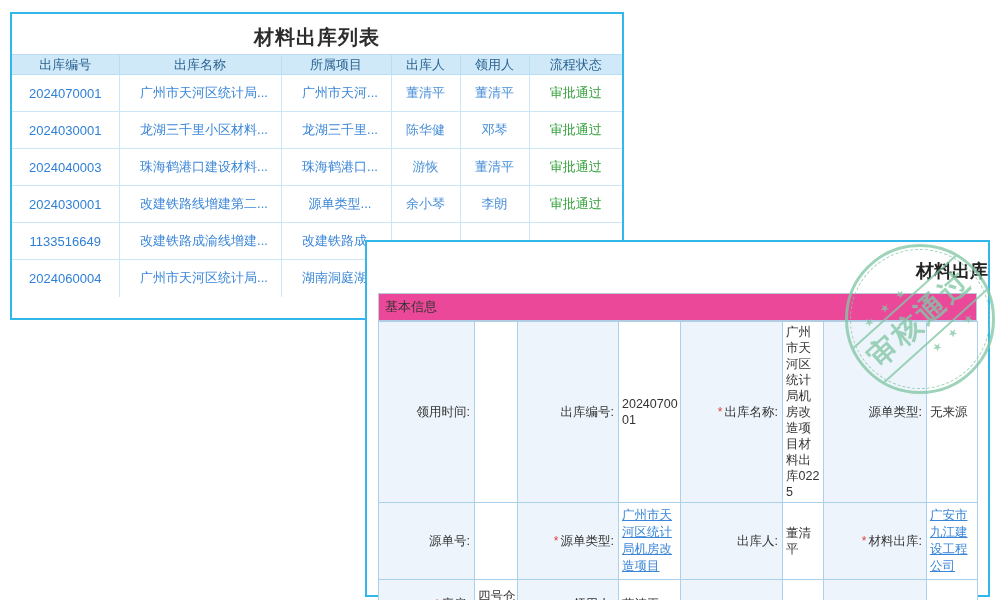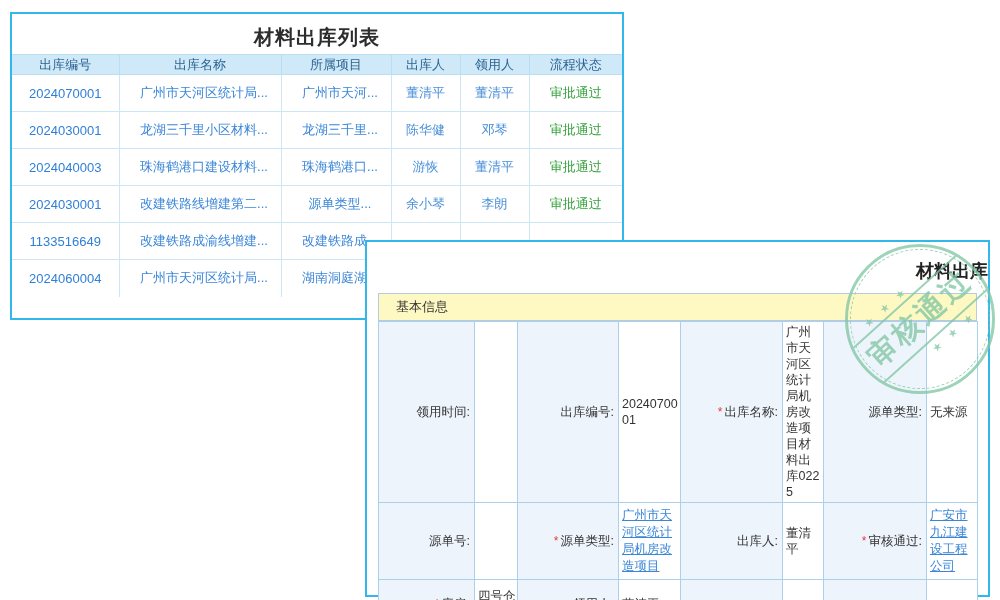--- a/index.html
+++ b/index.html
@@ -18,21 +18,21 @@
   table.list td:last-child { border-right:none; }
   table.list tr:last-child td { border-bottom:none; }
   td.c-id { color:#2e7fd6; }
   td.c-name, td.c-proj { color:#3a86d8;padding-left:8px; }
   td.c-person { color:#4a90d9; }
   td.c-status { color:#35a13c;margin-top:20px; }
 
   
   #detail-panel { left:365px; top:240px; width:625px; height:357px; }
   .detail-title { margin-top:14px; height:30px; line-height:30px; text-align:right; font-size:18px; font-weight:bold; color:#222; }
-  .section-bar { margin:7px 11px 0 11px; height:28px; line-height:26px; background:#fef9c3; border:1px solid #b9cadf; font-size:13px; color:#333; padding-left:17px; }
+  .section-bar { margin:7px 11px 0 11px; height:28px; line-height:26px; background:#ec4899; border:1px solid #b9cadf; font-size:13px; color:#333; padding-left:6px; }
   table.form { margin:0 11px; width:599px; border-collapse:collapse; table-layout:fixed; }
   table.form td { border:1px solid #abd0ec; font-size:12.5px; color:#333; vertical-align:middle; line-height:16px;margin-top:28px; }
   td.lbl { background:#edf4fb; text-align:right; padding:2px 4px 2px 2px; }
   td.val { background:#fff; text-align:left; padding:2px 1px 2px 3px; word-break:break-all; }
   .req { color:#e23c3c; margin-right:2px; font-size:12px; }
   a.flink { color:#3a86d8; text-decoration:underline; word-break:break-all;font-family:Liberation Mono, monospace; }
 
   
   .stamp { position:absolute; left:478px; top:2px; width:150px; height:150px; opacity:0.78; z-index:5; pointer-events:none; }
   .stamp-outer { position:absolute; inset:0; border-radius:50%; border:3px solid #82c7a5; }
@@ -146,21 +146,21 @@
         <td class="lbl">源单类型:</td>
         <td class="val">无来源</td>
       </tr>
       <tr style="height:77px">
         <td class="lbl">源单号:</td>
         <td class="val"></td>
         <td class="lbl"><span class="req">*</span><span>源单类型:</span></td>
         <td class="val"><a class="flink" href="#">广州市天河区统计局机房改造项目</a></td>
         <td class="lbl">出库人:</td>
         <td class="val">董清平</td>
-        <td class="lbl"><span class="req">*</span><span>审核通过:</span></td>
+        <td class="lbl"><span class="req">*</span><span>材料出库:</span></td>
         <td class="val"><a class="flink" href="#">广安市九江建设工程公司</a></td>
       </tr>
       <tr style="height:49px">
         <td class="lbl"><span class="req">*</span><span>库房:</span></td>
         <td class="val">四号仓库</td>
         <td class="lbl">领用人:</td>
         <td class="val">董清平</td>
         <td class="lbl"></td>
         <td class="val"></td>
         <td class="lbl"></td>

